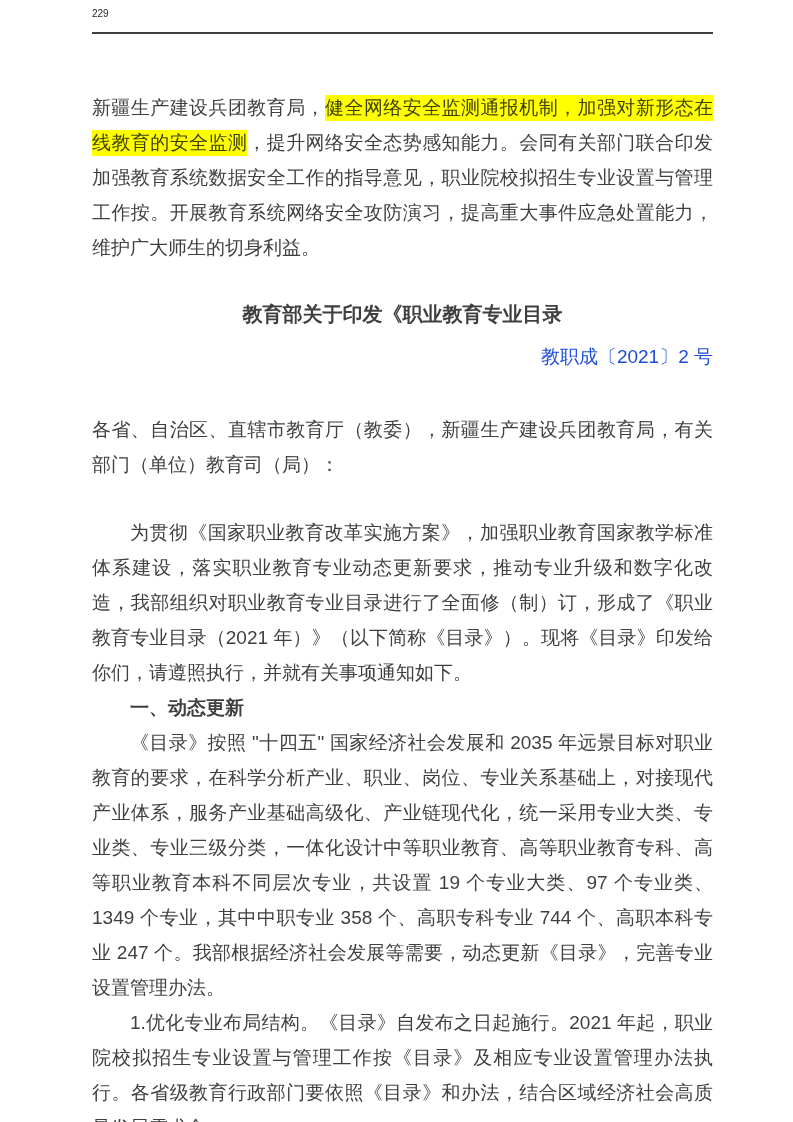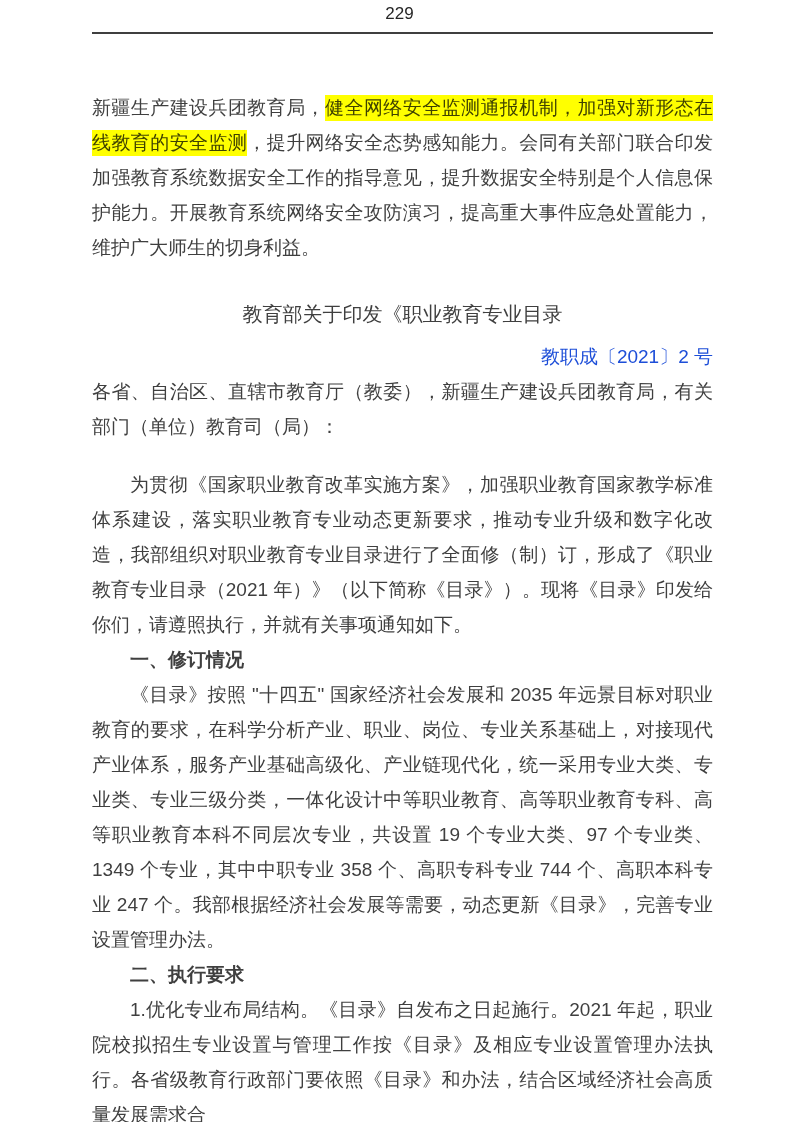--- a/index.html
+++ b/index.html
@@ -13,22 +13,22 @@
     height: 1122px;
     margin: 0 auto;
     background: #ffffff;
     font-family: "Liberation Sans", "DejaVu Sans", sans-serif;
     color: #3f3f3f;
     box-sizing: border-box;
     padding: 4px 80px 0 92px;
     overflow: hidden;
   }
   .page-number {
-    text-align: center;
-    font-size: 17px;
+    text-align: left;
+    font-size: 10px;
     line-height: 20px;
     color: #262626;
     padding-right: 6px;
   }
   .header-rule {
     border: none;
     border-bottom: 2px solid #3f3f3f;
     margin: 8px 0 0 0;
   }
   .body-text {
@@ -40,36 +40,37 @@
     line-height: 35px;
     text-align: justify;
     color: #3f3f3f;
   }
   .indent {
     text-indent: 2em;
   }
   .doc-title {
     margin-top: 30px;
     font-size: 20px;
-    font-weight: 400;
+    font-weight: 700;
     line-height: 38px;
     text-align: center;
     color: #3f3f3f;
   }
   .doc-number {
     margin-top: 6px;
     font-size: 19px;
     line-height: 35px;
     text-align: right;
     color: #1d4ed8;
   }
   .salutation {
+    margin-top: 38px;
   }
   .para-intro {
-    margin-top: 23px;
+    margin-top: 33px;
   }
   .section-heading {
     font-weight: 700;
   }
   mark.hl {
     background: #ffff00;
     color: #3f4200;
     padding: 2px 0 3px 0;
   }
 </style>
@@ -77,34 +78,33 @@
 <body>
 
 <div class="page">
 
   <div class="page-number">229</div>
 
   <hr class="header-rule">
 
   <div class="body-text">
 
-    <p><span>新疆生产建设兵团教育局，</span><mark class="hl">健全网络安全监测通报机制，加强对新形态在线教育的安全监测</mark><span>，提升网络安全态势感知能力。会同有关部门联合印发加强教育系统数据安全工作的指导意见，提升数据安全特别是个人信息保护能力。开展教育系统网络安全攻防演习，提高重大事件应急处置能力，维护广大师生的切身利益。</span></p>
+    <p><span>新疆生产建设兵团教育局，</span><mark class="hl">健全网络安全监测通报机制，加强对新形态在线教育的安全监测</mark><span>，提升网络安全态势感知能力。会同有关部门联合印发加强教育系统数据安全工作的指导意见，职业院校拟招生专业设置与管理工作按。开展教育系统网络安全攻防演习，提高重大事件应急处置能力，维护广大师生的切身利益。</span></p>
 
     <div class="doc-title">
       <div>教育部关于印发《职业教育专业目录</div>
     </div>
 
     <p class="doc-number">教职成〔2021〕2 号</p>
 
     <p class="salutation">各省、自治区、直辖市教育厅（教委），新疆生产建设兵团教育局，有关部门（单位）教育司（局）：</p>
 
     <p class="indent para-intro">为贯彻《国家职业教育改革实施方案》，加强职业教育国家教学标准体系建设，落实职业教育专业动态更新要求，推动专业升级和数字化改造，我部组织对职业教育专业目录进行了全面修（制）订，形成了《职业教育专业目录（2021 年）》（以下简称《目录》）。现将《目录》印发给你们，请遵照执行，并就有关事项通知如下。</p>
 
-    <p class="indent section-heading">一、修订情况</p>
+    <p class="indent section-heading">一、动态更新</p>
 
     <p class="indent">《目录》按照 "十四五" 国家经济社会发展和 2035 年远景目标对职业教育的要求，在科学分析产业、职业、岗位、专业关系基础上，对接现代产业体系，服务产业基础高级化、产业链现代化，统一采用专业大类、专业类、专业三级分类，一体化设计中等职业教育、高等职业教育专科、高等职业教育本科不同层次专业，共设置 19 个专业大类、97 个专业类、1349 个专业，其中中职专业 358 个、高职专科专业 744 个、高职本科专业 247 个。我部根据经济社会发展等需要，动态更新《目录》，完善专业设置管理办法。</p>
 
-    <p class="indent section-heading">二、执行要求</p>
 
     <p class="indent">1.优化专业布局结构。《目录》自发布之日起施行。2021 年起，职业院校拟招生专业设置与管理工作按《目录》及相应专业设置管理办法执行。各省级教育行政部门要依照《目录》和办法，结合区域经济社会高质量发展需求合</p>
 
   </div>
 </div>
 
 </body></html>

